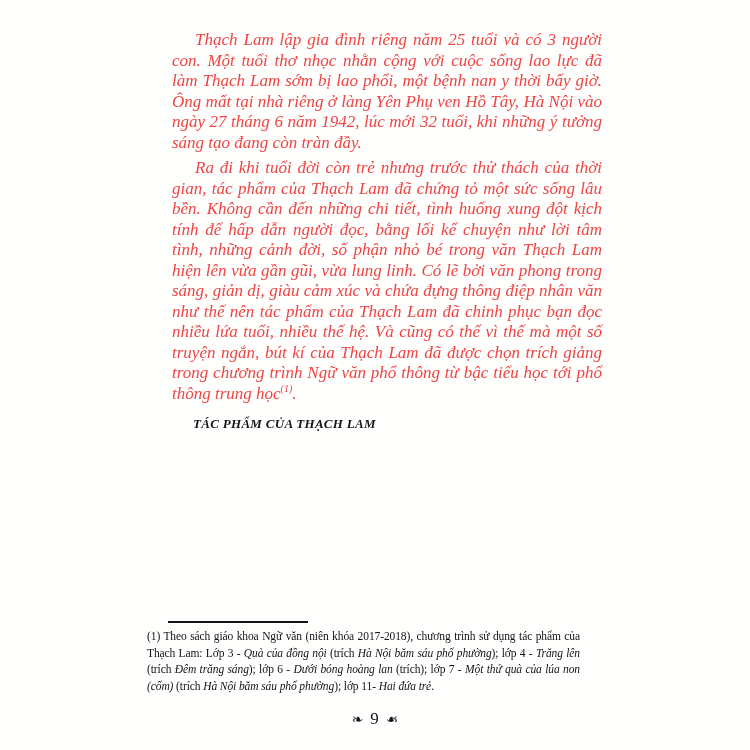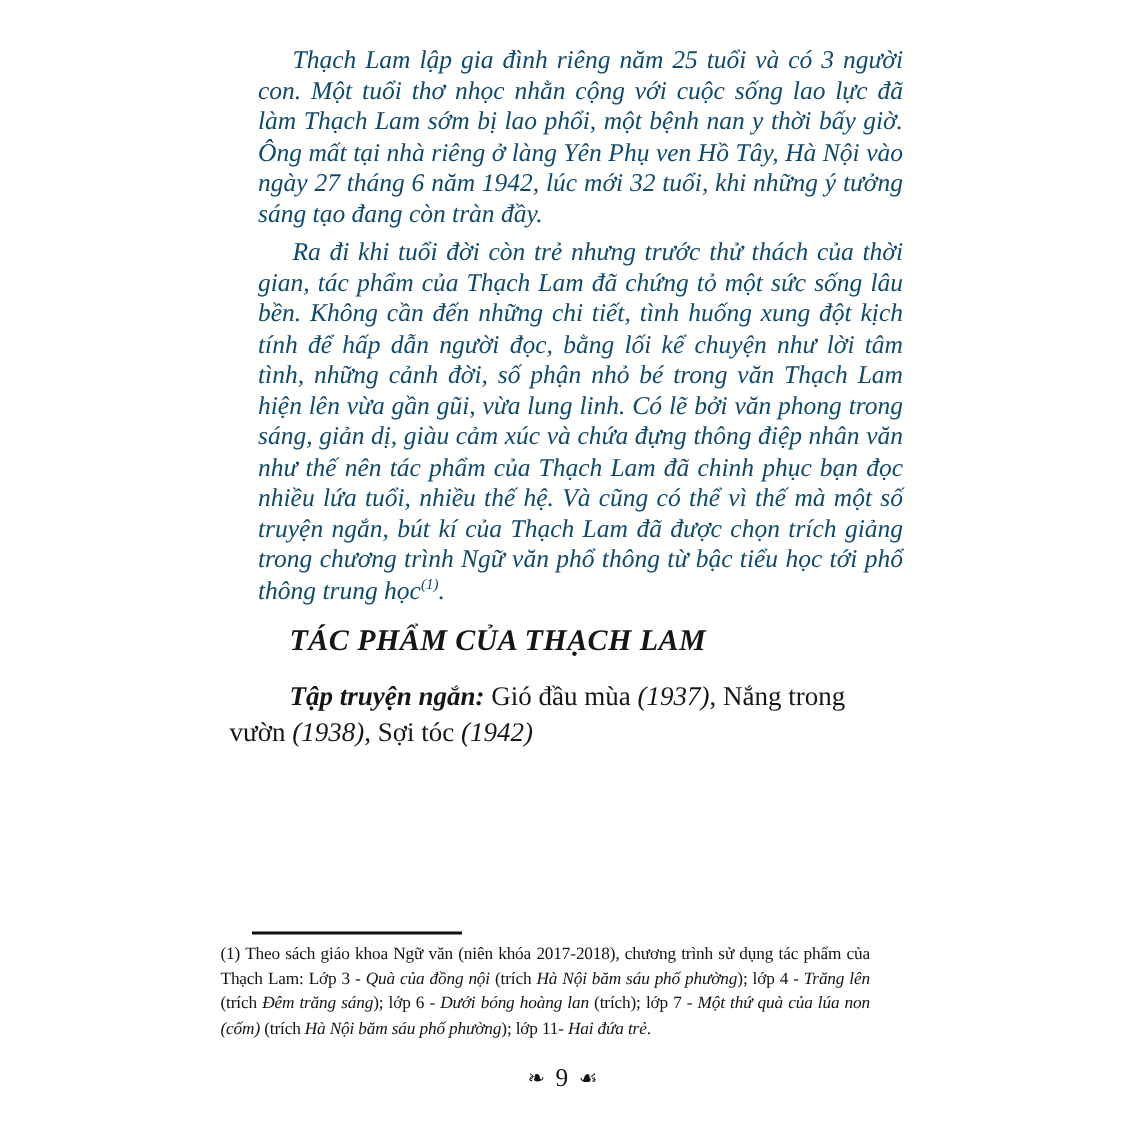--- a/index.html
+++ b/index.html
@@ -20,41 +20,41 @@
     top: 30px;
     width: 430px;
   }
 
   .body-text {
     font-family: "Liberation Serif", "DejaVu Serif", serif;
     font-style: italic;
     font-size: 17px;
     line-height: 20.5px;
     text-align: justify;
-    color: #0c4a6e;
+    color: #ef4444;
   }
   .para { margin: 0; text-indent: 23px; }
   .para + .para { margin-top: 5px; }
   .fn-ref {
     font-size: 10px;
     line-height: 0;
     vertical-align: super;
     font-style: italic;
   }
 
   .works {
     position: relative;
     margin-left: -19px;   
     width: 449px;
     margin-top: 12px;
     font-family: "Liberation Serif", "DejaVu Serif", serif;
   }
   .works-heading {
     margin: 1px 0 13px 40px;
-    font-size: 20px;
+    font-size: 13px;
     font-weight: bold;
     font-style: italic;
     letter-spacing: 0.3px;
     color: #161616;
   }
   .work-item {
     margin: 0 0 3px 0;
     font-size: 18px;
     line-height: 24px;
     text-indent: 40px;   
@@ -117,21 +117,20 @@
   <div class="content">
 
     <div class="body-text">
       <p class="para">Thạch Lam lập gia đình riêng năm 25 tuổi và có 3 người con. Một tuổi thơ nhọc nhằn cộng với cuộc sống lao lực đã làm Thạch Lam sớm bị lao phổi, một bệnh nan y thời bấy giờ. Ông mất tại nhà riêng ở làng Yên Phụ ven Hồ Tây, Hà Nội vào ngày 27 tháng 6 năm 1942, lúc mới 32 tuổi, khi những ý tưởng sáng tạo đang còn tràn đầy.</p>
       <p class="para"><span>Ra đi khi tuổi đời còn trẻ nhưng trước thử thách của thời gian, tác phẩm của Thạch Lam đã chứng tỏ một sức sống lâu bền. Không cần đến những chi tiết, tình huống xung đột kịch tính để hấp dẫn người đọc, bằng lối kể chuyện như lời tâm tình, những cảnh đời, số phận nhỏ bé trong văn Thạch Lam hiện lên vừa gần gũi, vừa lung linh. Có lẽ bởi văn phong trong sáng, giản dị, giàu cảm xúc và chứa đựng thông điệp nhân văn như thế nên tác phẩm của Thạch Lam đã chinh phục bạn đọc nhiều lứa tuổi, nhiều thế hệ. Và cũng có thể vì thế mà một số truyện ngắn, bút kí của Thạch Lam đã được chọn trích giảng trong chương trình Ngữ văn phổ thông từ bậc tiểu học tới phổ thông trung học</span><sup class="fn-ref">(1)</sup><span>.</span></p>
     </div>
 
     <div class="works">
       <h2 class="works-heading">TÁC PHẨM CỦA THẠCH LAM</h2>
       <div id="works-list">
-          <p class="work-item"><b class="work-label">Tập truyện ngắn:</b> <span class="seg-normal">Gió đầu mùa </span><span class="seg-italic">(1937)</span><span class="seg-normal">, Nắng trong vườn </span><span class="seg-italic">(1938)</span><span class="seg-normal">, Sợi tóc </span><span class="seg-italic">(1942)</span></p>
         </div>
     </div>
 
   </div>
 
   <div class="footnote">
     <div class="footnote-rule"></div>
     <p class="footnote-text" id="footnote-text"><span class="seg-normal">(1) Theo sách giáo khoa Ngữ văn (niên khóa 2017-2018), chương trình sử dụng tác phẩm của Thạch Lam: Lớp 3 - </span><span class="fn-italic">Quà của đồng nội</span><span class="seg-normal"> (trích </span><span class="fn-italic">Hà Nội băm sáu phố phường</span><span class="seg-normal">); lớp 4 - </span><span class="fn-italic">Trăng lên</span><span class="seg-normal"> (trích </span><span class="fn-italic">Đêm trăng sáng</span><span class="seg-normal">); lớp 6 - </span><span class="fn-italic">Dưới bóng hoàng lan</span><span class="seg-normal"> (trích); lớp 7 - </span><span class="fn-italic">Một thứ quà của lúa non (cốm)</span><span class="seg-normal"> (trích </span><span class="fn-italic">Hà Nội băm sáu phố phường</span><span class="seg-normal">); lớp 11- </span><span class="fn-italic">Hai đứa trẻ</span><span class="seg-normal">.</span></p>
   </div>
 

